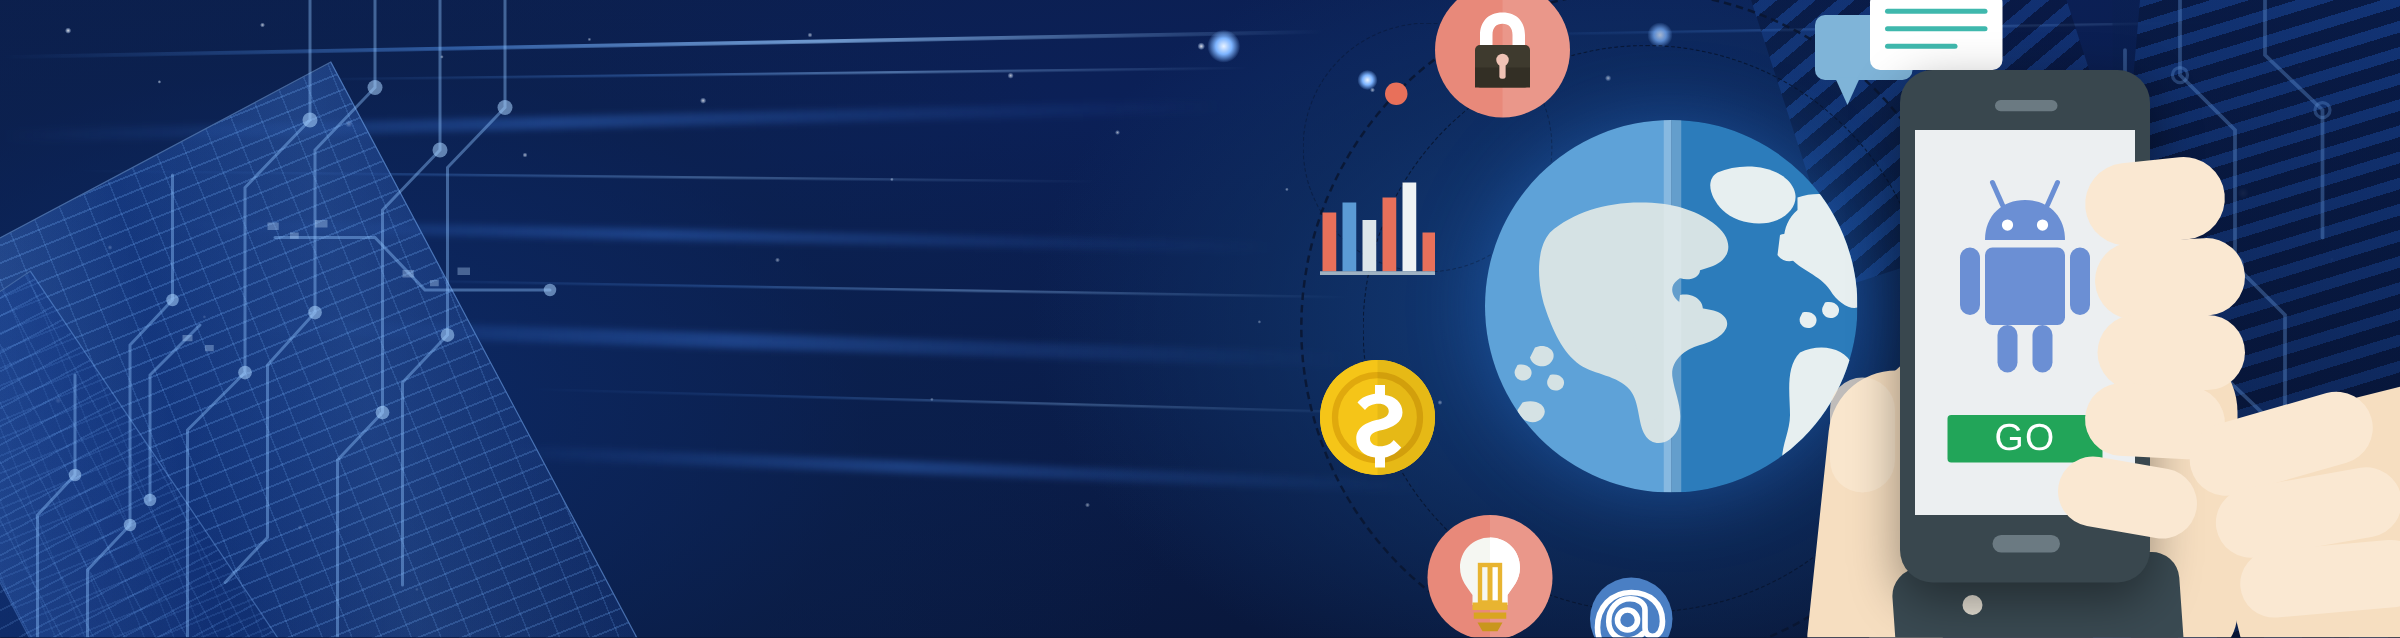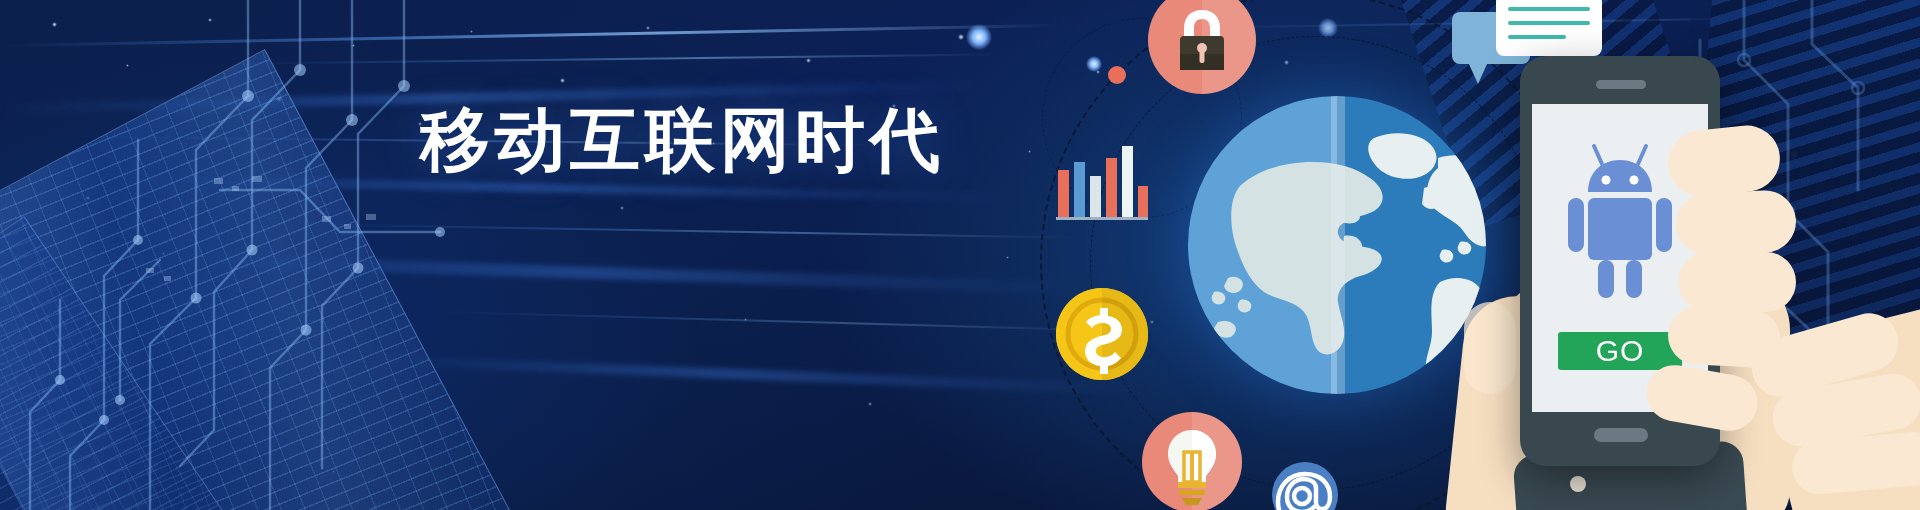--- a/index.html
+++ b/index.html
@@ -431,16 +431,15 @@
     <div class="skin2" style="left:248px; top:268px; width:112px; height:58px; border-radius:30px; transform:rotate(3deg);"></div>
     <div class="skin2" style="left:226px; top:330px; width:112px; height:56px; border-radius:30px; transform:rotate(10deg);"></div>
 
     <div class="skin" style="left:356px; top:280px; width:230px; height:220px; border-radius:70px 40px 30px 30px; transform:rotate(-14deg);"></div>
     <div class="skin2" style="left:330px; top:286px; width:150px; height:58px; border-radius:30px; transform:rotate(-16deg);"></div>
     <div class="skin2" style="left:352px; top:342px; width:150px; height:56px; border-radius:30px; transform:rotate(-10deg);"></div>
     <div class="skin2" style="left:372px; top:396px; width:148px; height:54px; border-radius:28px; transform:rotate(-5deg);"></div>
   </div>
 
   <div class="headline-wrap">
-    <div class="headline">移动互联网时代</div>
   </div>
 
 </div>
 
 </body></html>

